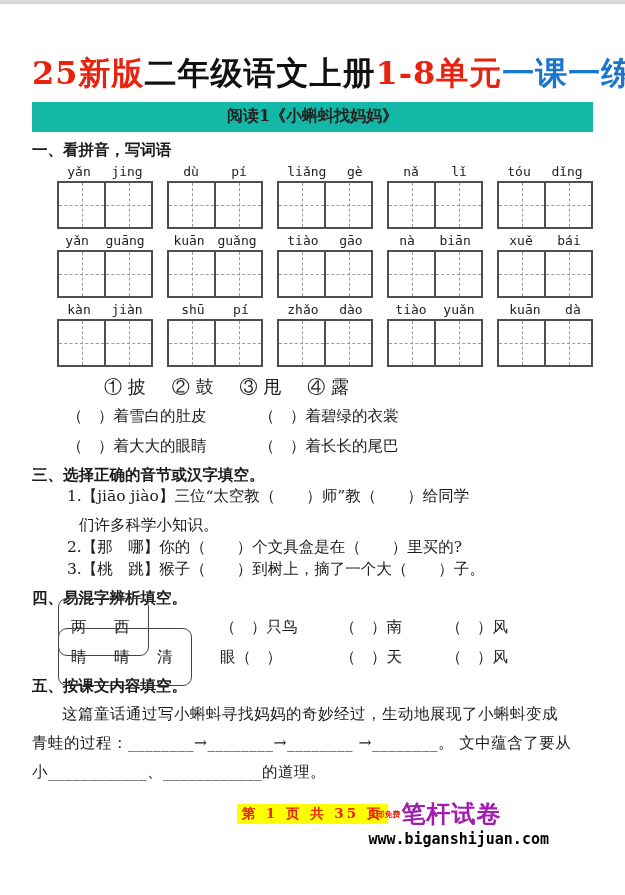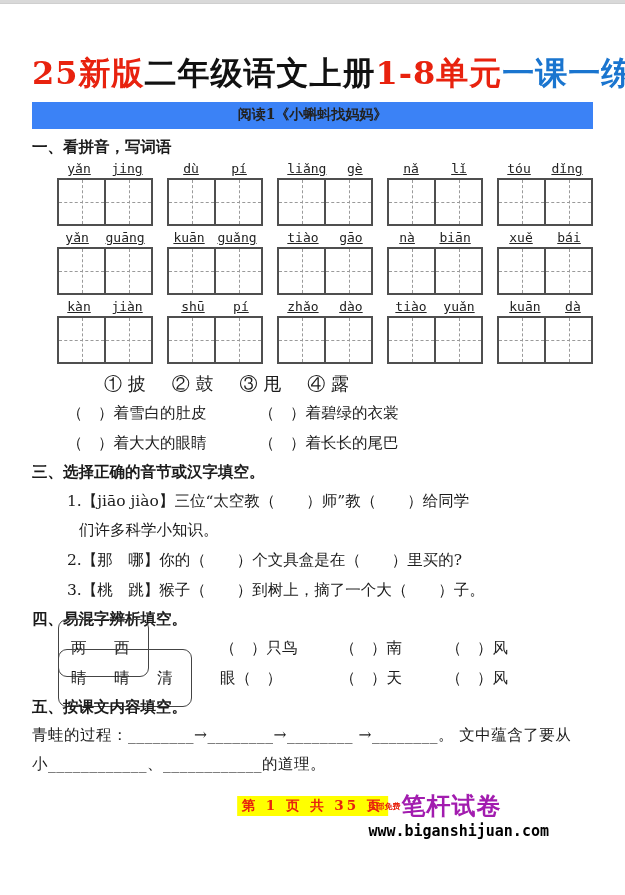--- a/index.html
+++ b/index.html
@@ -9,45 +9,45 @@
   .top-bar { width:100%; height:4px; background:#d9d9d9; border-bottom:1px solid #cfcfcf; }
   .content { padding:0 32px; }
 
   
   .title { margin-top:48px; text-align:center; font-size:32px; font-weight:bold; line-height:42px; letter-spacing:1px; white-space:nowrap; }
   .t-red  { color:#e8220e; }
   .t-blk  { color:#111111; }
   .t-blue { color:#1a75cf; }
 
   
-  .banner { margin-top:8px; background:#3b82f6; text-align:center; font-size:14px; font-weight:bold; color:#222; padding:4px 0 5px 0; }
+  .banner { margin-top:8px; background:#14b8a6; text-align:center; font-size:16px; font-weight:bold; color:#222; padding:4px 0 5px 0; }
 
   
   .sec-header { font-size:15.5px; font-weight:bold; color:#1b1b1b; margin-top:7px; line-height:21px; }
 
   
   .grid-area { margin-left:25px; margin-right:0; }
   .pair-row { display:flex; justify-content:space-between; width:536px; }
   .pinyin-row { margin-top:3px; }
-  .pair-col { width:96px;text-decoration:underline; }
+  .pair-col { width:96px; }
   .pinyin { display:flex; justify-content:space-around; font-family:"DejaVu Sans Mono","Liberation Mono",monospace; font-size:13px; color:#222; line-height:17px; }
   .gridbox { display:flex; width:96px; height:48px; border:2px solid #4f4f4f; background:#fff; margin-top:1px; }
   .gridcell { flex:1; position:relative; }
   .gridcell + .gridcell { border-left:2px solid #4f4f4f; }
   .gridcell::before { content:""; position:absolute; left:50%; top:0; bottom:0; border-left:1px dashed #9a9a9a; }
   .gridcell::after  { content:""; position:absolute; top:50%; left:0; right:0; border-top:1px dashed #9a9a9a; }
 
   
   .options-line { margin-top:9px; padding-left:72px; font-size:18px; line-height:21px; display:flex; gap:26px; }
   .phrase-line { margin-top:9px; padding-left:35px; font-size:15.5px; line-height:21px; }
   .phrase-a { display:inline-block; width:187px; }
   .phrase-b { display:inline-block; }
 
   
-  .s3-item { margin-top:8px; padding-left:35px; font-size:15.5px; line-height:22px; }
+  .s3-item { padding-left:35px; font-size:15.5px; line-height:22px; }
   .s3-cont { margin-top:7px; padding-left:47px; font-size:15.5px; line-height:22px; }
 
   
   .mix-row { margin-top:8px; display:flex; align-items:center; padding-left:26px; font-size:15.5px; line-height:22px; }
   .mix-box { border:1.5px solid #444; border-radius:9px; padding:19px 12px; letter-spacing:6px; }
   .mix-box-col { width:162px; }
   .mix-blank { width:106px; }
   .mix-blank.first { width:120px; }
 
   
@@ -244,20 +244,21 @@
       <span class="mix-blank">（　）风</span>
     </div>
     <div class="mix-row">
       <span class="mix-box-col"><span class="mix-box">睛　晴　清</span></span>
       <span class="mix-blank first">眼（　）</span>
       <span class="mix-blank">（　）天</span>
       <span class="mix-blank">（　）风</span>
     </div>
 
     <div class="sec-header">五、按课文内容填空。</div>
+    <div class="s5-line indent">这篇童话通过写小蝌蚪寻找妈妈的奇妙经过，生动地展现了小蝌蚪变成</div>
     <div class="s5-line">青蛙的过程：________→________→________ →________。 文中蕴含了要从</div>
     <div class="s5-line">小____________、____________的道理。</div>
 
     <div class="footer">
       <span class="page-badge">第 1 页 共 35 页</span>
       <div class="brand-block">
         <div class="brand-row">
           <span class="brand-tag">全部免费</span>
           <span class="brand-name">笔杆试卷</span>
         </div>

